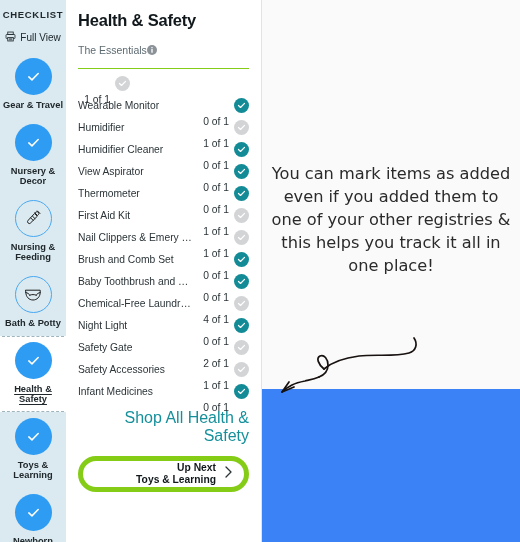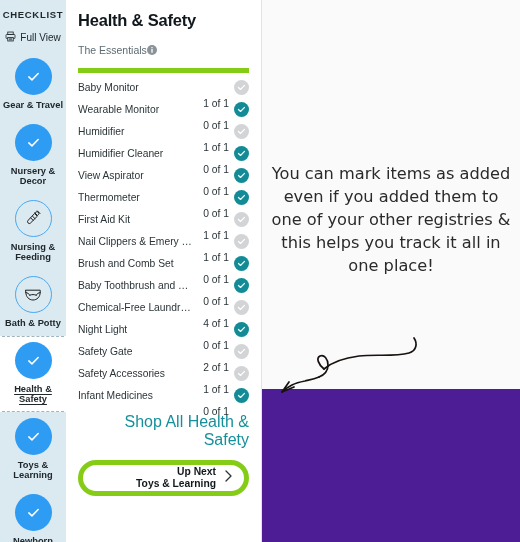--- a/index.html
+++ b/index.html
@@ -14,21 +14,21 @@
     font-family: "Liberation Sans", sans-serif;
     background: #fafafa;
     color: #1a1a1a;
     position: relative;
   }
 
   #app {
     position: absolute;
     inset: 0;
     display: flex;
-    background: #4c1d95;
+    background: #3b82f6;
   }
 
   
   #sidebar {
     width: 66px;
     height: 542px;
     background: #daeaf0;
     position: relative;
     flex: 0 0 66px;
     overflow: hidden;
@@ -120,21 +120,21 @@
     font-weight: bold;
     color: #11181c;
     letter-spacing: -0.2px;
     margin-bottom: 11px;
   }
 
   .sub-row {
     display: flex;
     align-items: center;
     padding-bottom: 9px;
-    border-bottom: 5px solid #84cc16;
+    border-bottom: 1px solid #84cc16;
   }
   .sub-label {
     font-size: 10.5px;
     color: #5d6b72;
   }
   .info-icon { display: block; }
 
   
   .items { margin-top: 3px; }
 
@@ -346,21 +346,20 @@
           <circle cx="6" cy="6" r="6" fill="#8b9298"></circle>
           <rect x="5.2" y="2.3" width="1.6" height="1.6" rx="0.4" fill="#fff"></rect>
           <rect x="5.2" y="4.9" width="1.6" height="4.4" rx="0.4" fill="#fff"></rect>
         </svg>
       </span>
     </div>
 
     <div class="items">
 
       <div class="item">
-        <span class="item-name">Baby Monitor</span>
         <span class="item-count">1 of 1</span>
         <span class="item-check">
           <span class="chk off">
               <svg width="11" height="11" viewBox="0 0 20 20">
                 <polyline points="4.5,10 8.2,13.6 15.5,6.2" fill="none" stroke="#fff" stroke-width="2.2" stroke-linecap="round" stroke-linejoin="round"></polyline>
               </svg>
             </span>
         </span>
       </div>
 

